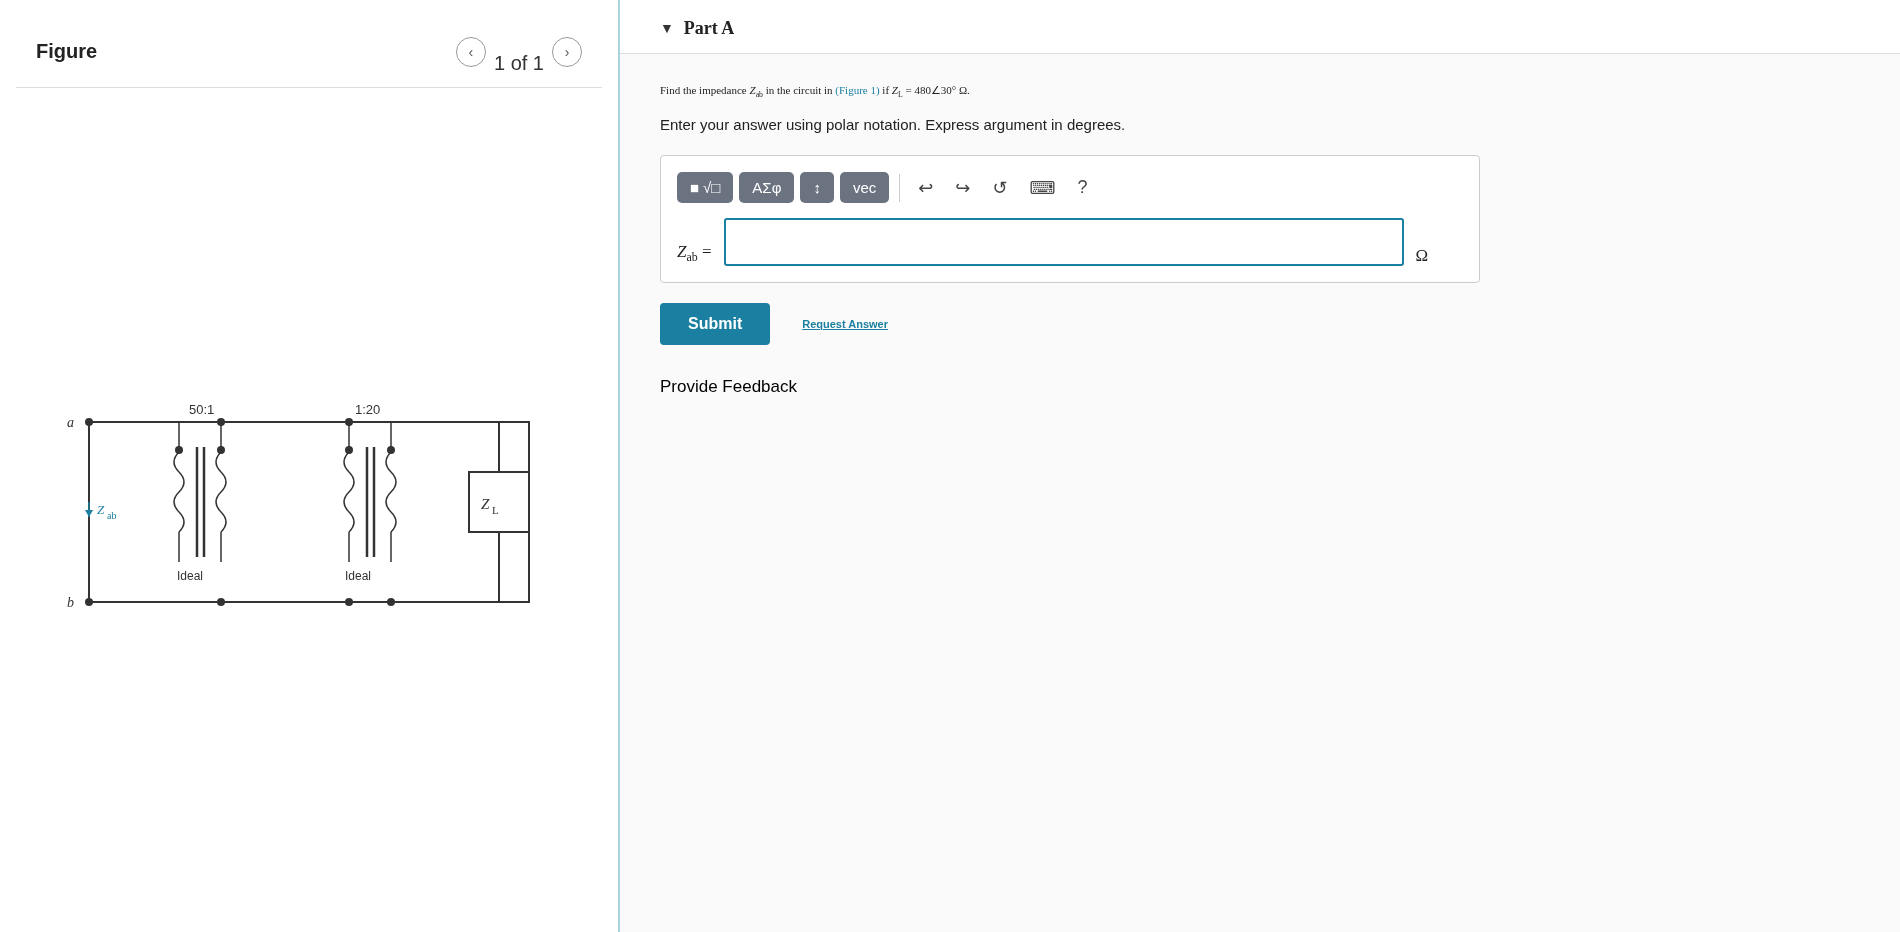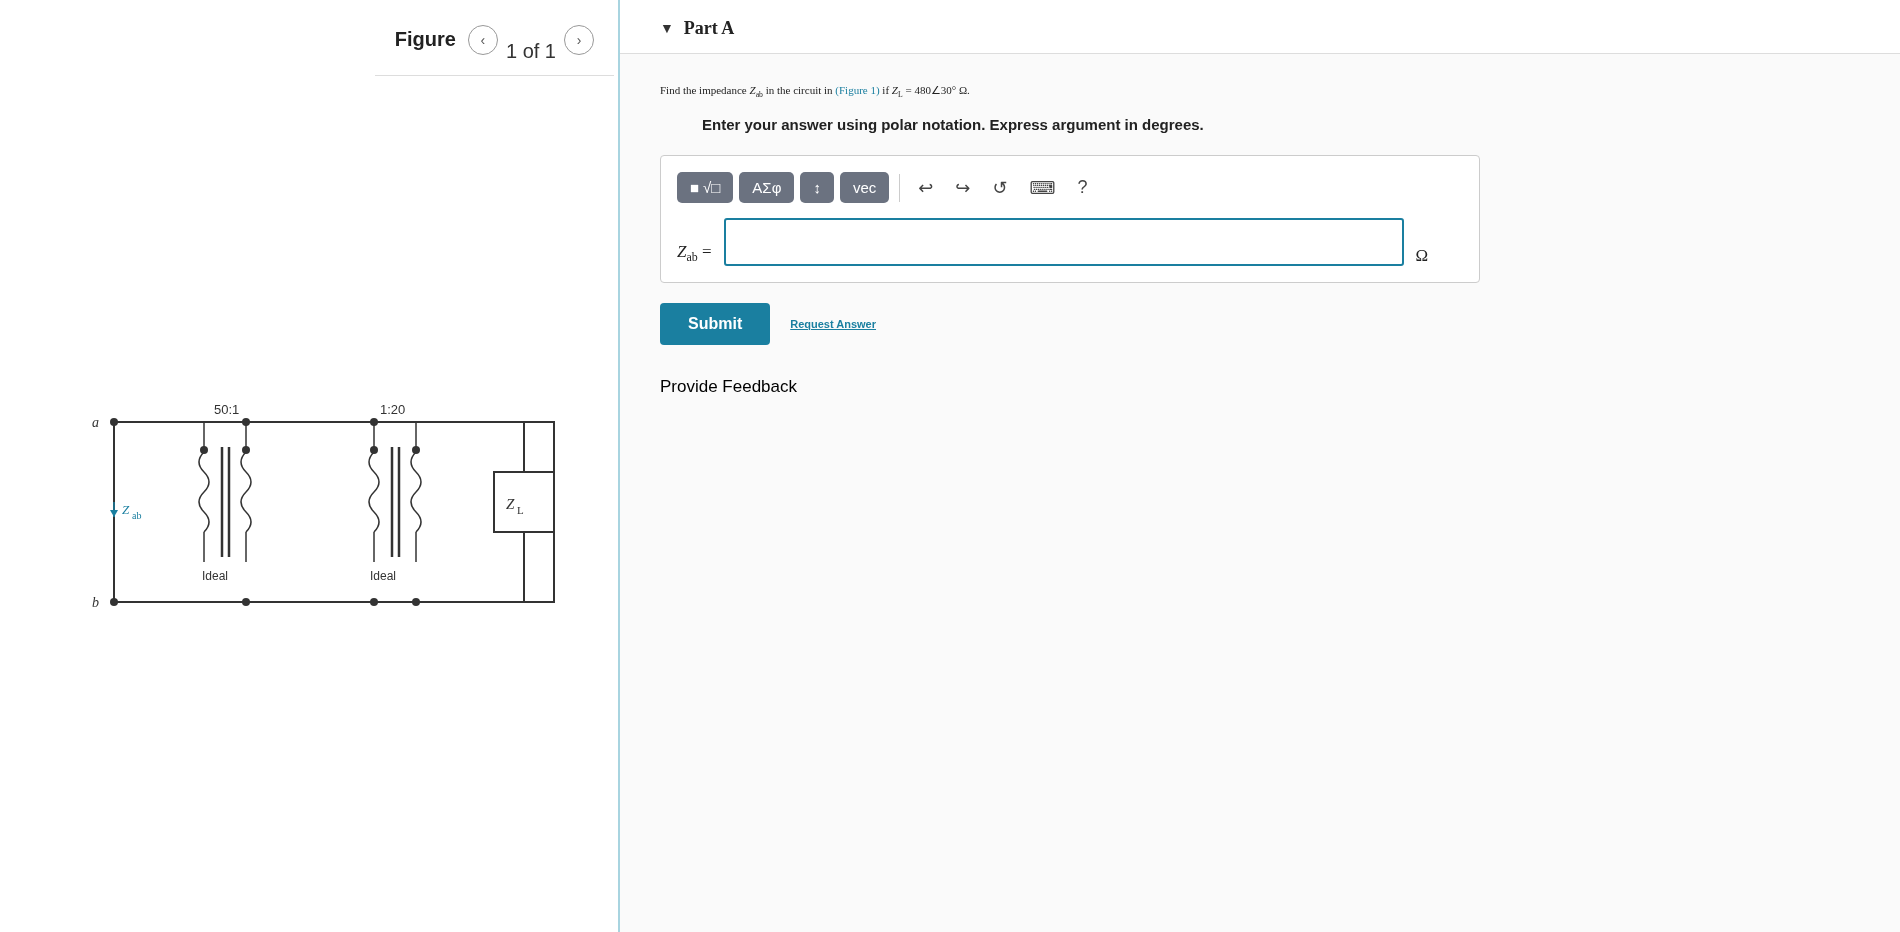--- a/index.html
+++ b/index.html
@@ -12,23 +12,22 @@
     }
 
     
     .left-panel {
       width: 620px;
       min-width: 620px;
       background: #ffffff;
       border-right: 2px solid #a8d4e0;
       display: flex;
       flex-direction: column;
-      padding: 4px;
+      padding: 16px;
       position: relative;
-      align-items: flex-end;
     }
 
     .figure-header {
       display: flex;
       align-items: center;
       padding: 12px 20px;
       border-bottom: 1px solid #ddd;
       gap: 12px;
     }
 
@@ -124,25 +123,24 @@
     }
 
     .problem-text .figure-link {
       color: #1a7fa0;
       cursor: pointer;
       text-decoration: none;
     }
 
     .problem-instruction {
       font-size: 15px;
-      font-weight: bold;
+      font-weight: normal;
       color: #222;
       margin-bottom: 22px;
       font-family: Arial, sans-serif;
-      margin-left: 42px;
     }
 
     
     .math-input-box {
       border: 1px solid #ccc;
       border-radius: 4px;
       background: #fff;
       padding: 16px;
       margin-bottom: 20px;
       max-width: 820px;
@@ -213,21 +211,21 @@
 
     .answer-unit {
       font-size: 17px;
       color: #222;
     }
 
     
     .action-row {
       display: flex;
       align-items: center;
-      gap: 20px;
+      gap: 32px;
       margin-top: 8px;
       margin-bottom: 32px;
     }
 
     .submit-btn {
       background: #1a7fa0;
       color: #fff;
       border: none;
       border-radius: 4px;
       padding: 12px 28px;

